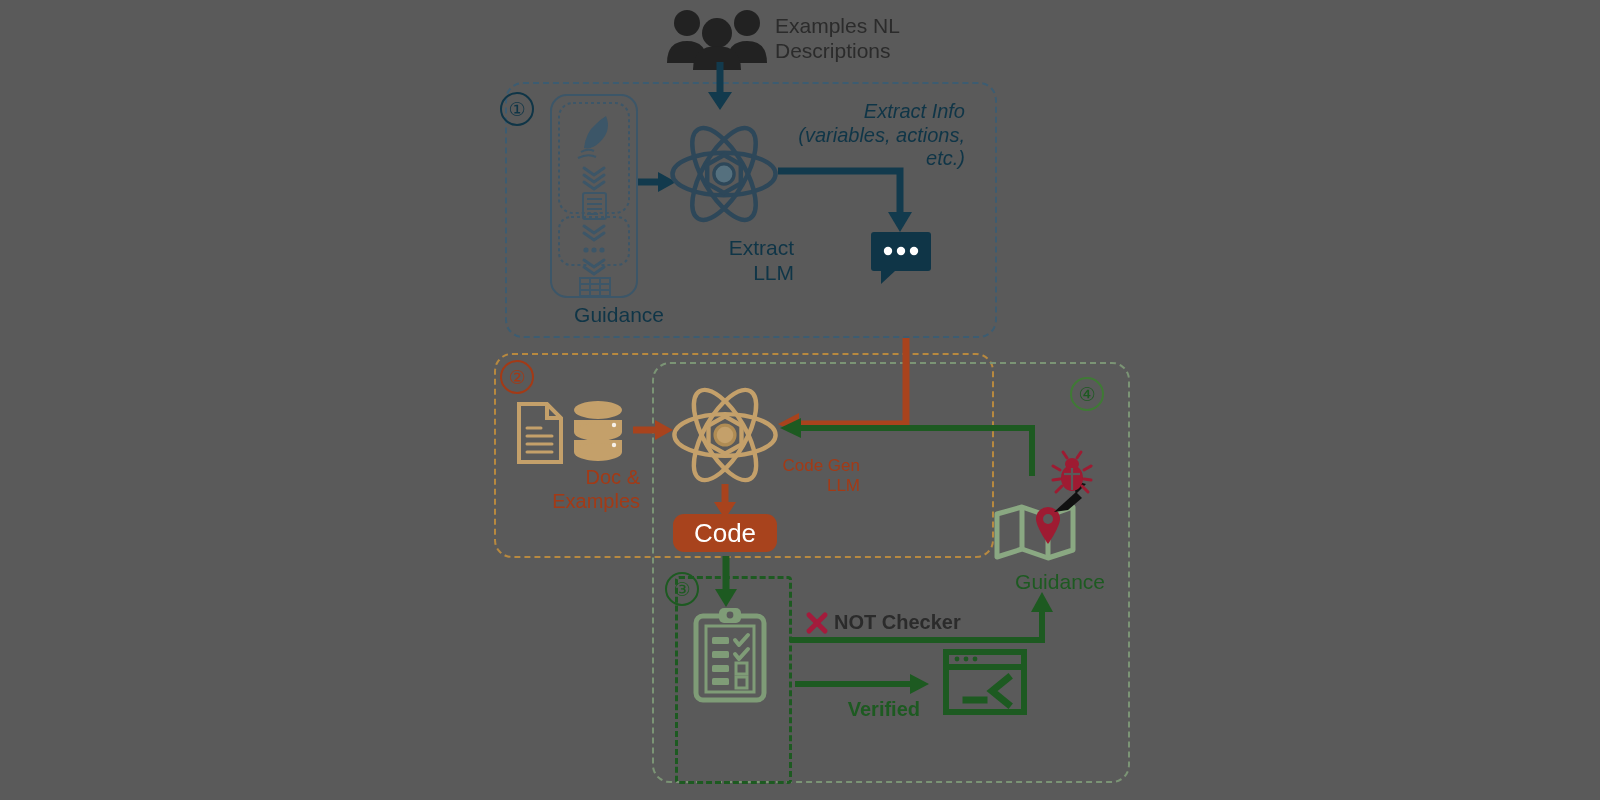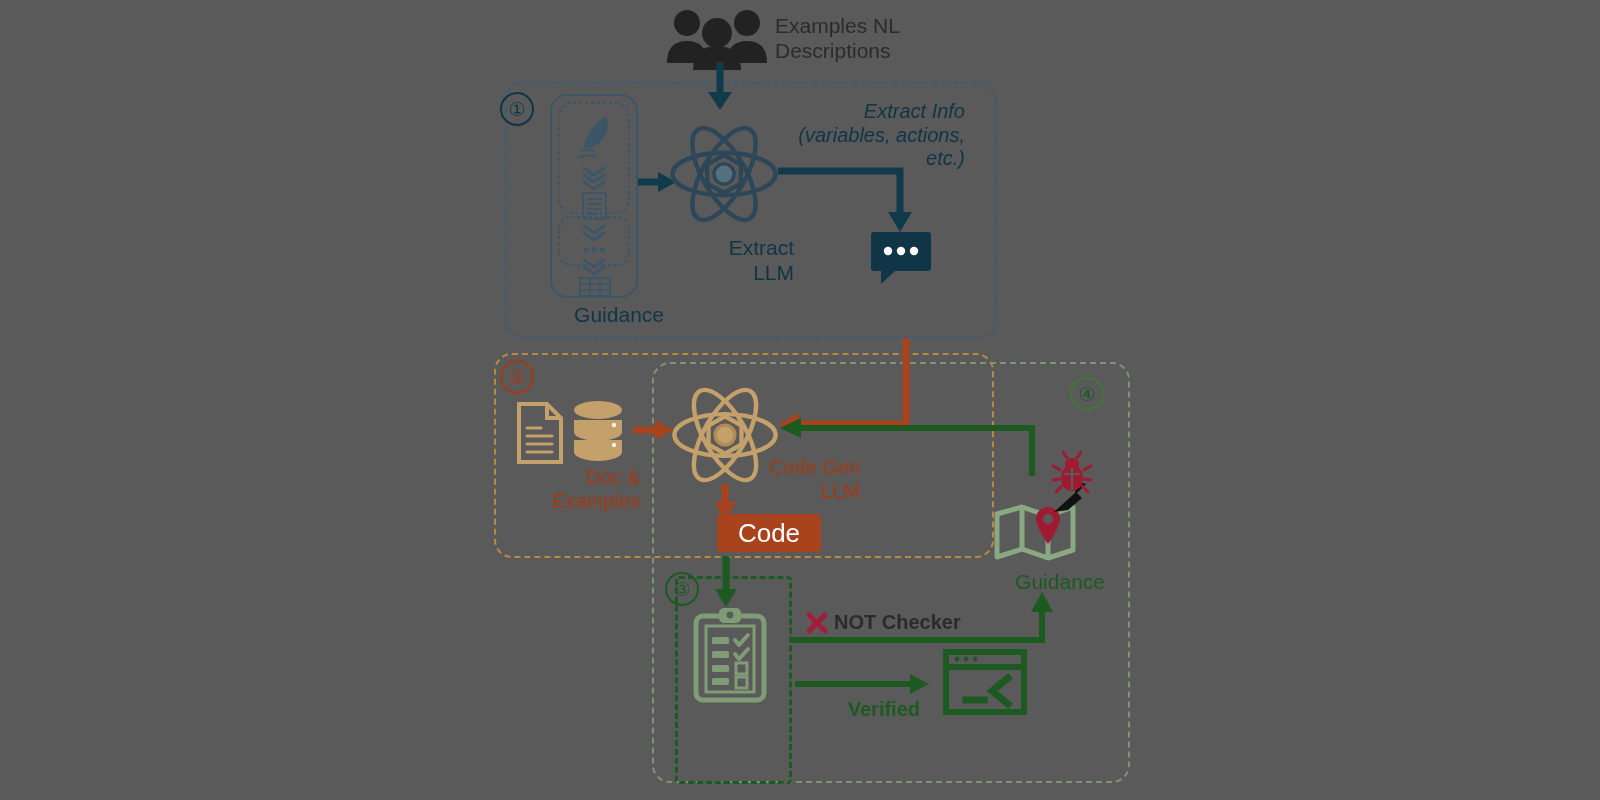--- a/index.html
+++ b/index.html
@@ -36,25 +36,24 @@
     font-family:"DejaVu Sans", sans-serif;
   }
   .box{
     position:absolute;
     border-radius:18px;
     box-sizing:border-box;
   }
   .code-chip{
     position:absolute;
     background:#a8431d;
-    border-radius:4px;
+    border-radius:11px;
     display:flex;align-items:center;justify-content:center;
     color:#fff;
     font-size:26px;
-    margin-left:44px;
   }
 </style>
 </head>
 <body>
 
 <div id="stage">
 
   <div class="box" style="left:505px;top:82px;width:492px;height:256px;border:2px dashed #3c5c71;"></div>
 
   <div class="box" style="left:494px;top:353px;width:500px;height:205px;border:2px dashed #b8893f;"></div>
@@ -237,21 +236,21 @@
     <svg width="110" height="110" viewBox="0 0 100 100">
       <g fill="none" stroke="#c4a06a" stroke-width="4">
         <ellipse cx="50" cy="50" rx="46" ry="19"></ellipse>
         <ellipse cx="50" cy="50" rx="46" ry="19" transform="rotate(60 50 50)"></ellipse>
         <ellipse cx="50" cy="50" rx="46" ry="19" transform="rotate(120 50 50)"></ellipse>
       </g>
       <polygon points="50,33 65,41.5 65,58.5 50,67 35,58.5 35,41.5" fill="none" stroke="#c4a06a" stroke-width="4"></polygon>
       <circle cx="50" cy="50" r="9" fill="#c4a06a" stroke="#b08c54" stroke-width="3"></circle>
     </svg>
   </div>
-  <div class="lbl c-orange" style="left:730px;top:456px;width:130px;font-size:20px;">Code Gen
+  <div class="lbl c-orange" style="left:730px;top:456px;width:130px;font-size:17px;">Code Gen
 LLM</div>
 
   <div class="abs" style="left:712px;top:484px;width:26px;height:36px;">
     <svg width="26" height="36" viewBox="0 0 26 36">
       <line x1="13" y1="0" x2="13" y2="21" stroke="#a8431d" stroke-width="7"></line>
       <polygon points="13,35 2,18 24,18" fill="#a8431d"></polygon>
     </svg>
   </div>
 
   <div class="code-chip" style="left:673px;top:514px;width:104px;height:38px;">Code</div>

